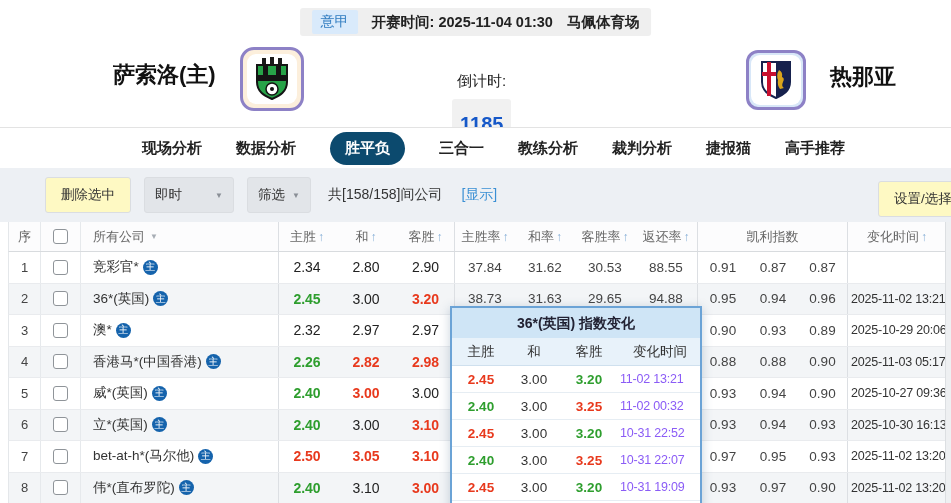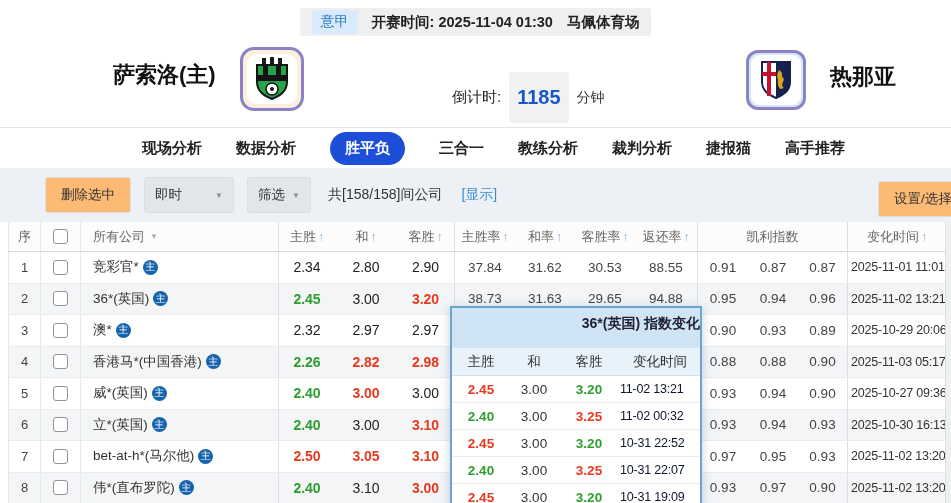--- a/index.html
+++ b/index.html
@@ -15,37 +15,37 @@
 
   
   .home-name { position:absolute; left:113px; top:60px; font-size:22px; font-weight:bold; color:#111; }
   .away-name { position:absolute; left:830px; top:62px; font-size:22px; font-weight:bold; color:#111; }
   .logo-box { position:absolute; display:flex; align-items:center; justify-content:center;
     border:3px solid #8d81c6; }
   .logo-home { left:240px; top:47px; width:64px; height:64px; background:#fcefdc; border-radius:14px; }
   .logo-away { left:746px; top:50px; width:60px; height:60px; background:#d8e7f8; border-radius:12px; }
   .logo-inner { background:#fff; border-radius:9px; width:50px; height:50px;
     display:flex; align-items:center; justify-content:center; }
-  .countdown { position:absolute; left:452px; top:72px; display:flex; align-items:center; gap:8px; }
+  .countdown { position:absolute; left:452px; top:72px; display:flex; align-items:center; gap:8px;flex-direction:column; }
   .cd-label { font-size:15px; color:#222; }
   .cd-value { background:#f1f1f1; border-radius:3px; padding:14px 8px;
     font-size:20px; font-weight:bold; color:#1658c8; }
   .cd-unit { font-size:14px; color:#333; }
 
   
   .nav { position:absolute; top:127px; left:0; width:951px; height:41px;
     border-top:1px solid #e3e3e3; background:#fff; display:flex; align-items:center;
     padding-left:142px; gap:34px; }
   .tab { font-size:15px; font-weight:700; color:#222; cursor:pointer; white-space:nowrap; }
-  .tab.c-active { background:#1d4ed8; color:#fff; padding:7px 15px; border-radius:17px;font-family:Liberation Serif, serif; }
+  .tab.c-active { background:#0c4a6e; color:#fff; padding:7px 15px; border-radius:17px;font-family:Liberation Serif, serif; }
 
   
   .filter-bar { position:absolute; top:168px; left:0; width:951px; height:54px;
     background:#edf0f4; display:flex; align-items:center; padding-left:45px; gap:13px; }
-  .fbtn { background:#fdba74; border:1px solid #dadde1; border-radius:3px;
+  .fbtn { background:#fef9c3; border:1px solid #dadde1; border-radius:3px;
     padding:8px 15px; font-size:13.5px; color:#333; white-space:nowrap; }
   .fselect { background:#e2e5e9; border:1px solid #dadde1; border-radius:3px;
     padding:8px 10px; font-size:13.5px; color:#333; display:flex; align-items:center;
     justify-content:space-between; }
   .sel-instant { width:90px; }
   .sel-filter { width:64px; }
   .caret { font-size:8px; color:#8a8f96; margin-left:6px; }
   .count-text { font-size:14px; color:#333; margin-left:4px; white-space:nowrap; }
   .count-text b { font-weight:normal; }
   .show-link { color:#3a8fd4; font-size:14px; margin-left:6px; cursor:pointer; }
@@ -79,29 +79,29 @@
   .time { font-size:12.5px; color:#333; justify-content:flex-start; padding-left:3px;
     letter-spacing:-0.2px; }
   .c-g { color:#2e9e2e !important; font-weight:bold; }
   .c-r { color:#e8391d !important; font-weight:bold; }
   .scroll-strip { position:absolute; left:945px; top:222px; width:6px; height:281px;
     background:#eef0f2; border-left:1px solid #dcdfe2; }
 
   
   .popup { position:absolute; left:450px; top:306px; width:252px; background:#fff;
     border:2px solid #6ba3d6; z-index:5; box-shadow:0 2px 10px rgba(40,80,120,.25); }
-  .popup-title { height:40px; line-height:30px; text-align:right; background:#cfe5f6;
+  .popup-title { height:30px; line-height:30px; text-align:center; background:#cfe5f6;
     font-size:14px; font-weight:bold; color:#223; }
   .phead { display:grid; grid-template-columns:58px 48px 62px 80px; height:28px;
     align-items:center; background:#e8f2fa; border-bottom:1px solid #cfe0ee;
     font-size:13.5px; color:#333; }
   .prow { display:grid; grid-template-columns:58px 48px 62px 80px; height:27px;
     align-items:center; border-bottom:1px solid #e6edf3; font-size:13.5px; background:#fff; }
   .pc { display:flex; align-items:center; justify-content:center; height:100%; white-space:nowrap; }
-  .pc.ptime { justify-content:flex-start; font-size:12.5px; color:#0f172a; letter-spacing:-0.2px; }
+  .pc.ptime { justify-content:flex-start; font-size:12.5px; color:#8b5cf6; letter-spacing:-0.2px; }
 </style>
 </head>
 <body>
 
 <div class="top-strip">
   <span class="league-chip">意甲</span>
   <span class="kickoff">
     <span>开赛时间:</span>
     <span>2025-11-04 01:30</span>
   </span>
@@ -235,21 +235,20 @@
         <div class="c odd c-k">2.34</div>
         <div class="c odd c-k">2.80</div>
         <div class="c odd bdr c-k">2.90</div>
         <div class="c rate">37.84</div>
         <div class="c rate">31.62</div>
         <div class="c rate">30.53</div>
         <div class="c rate bdr">88.55</div>
         <div class="c kelly">0.91</div>
         <div class="c kelly">0.87</div>
         <div class="c kelly bdr">0.87</div>
-        <div class="c time">2025-11-01 11:01</div>
       </div>
 
       <div class="trow">
         <div class="c no bdr-lt">2</div>
         <div class="c bdr-lt">
           <input type="checkbox" class="chk" style="">
         </div>
         <div class="c comp bdr">
           <span>36*(英国)</span>
           <span class="badge">主</span>

